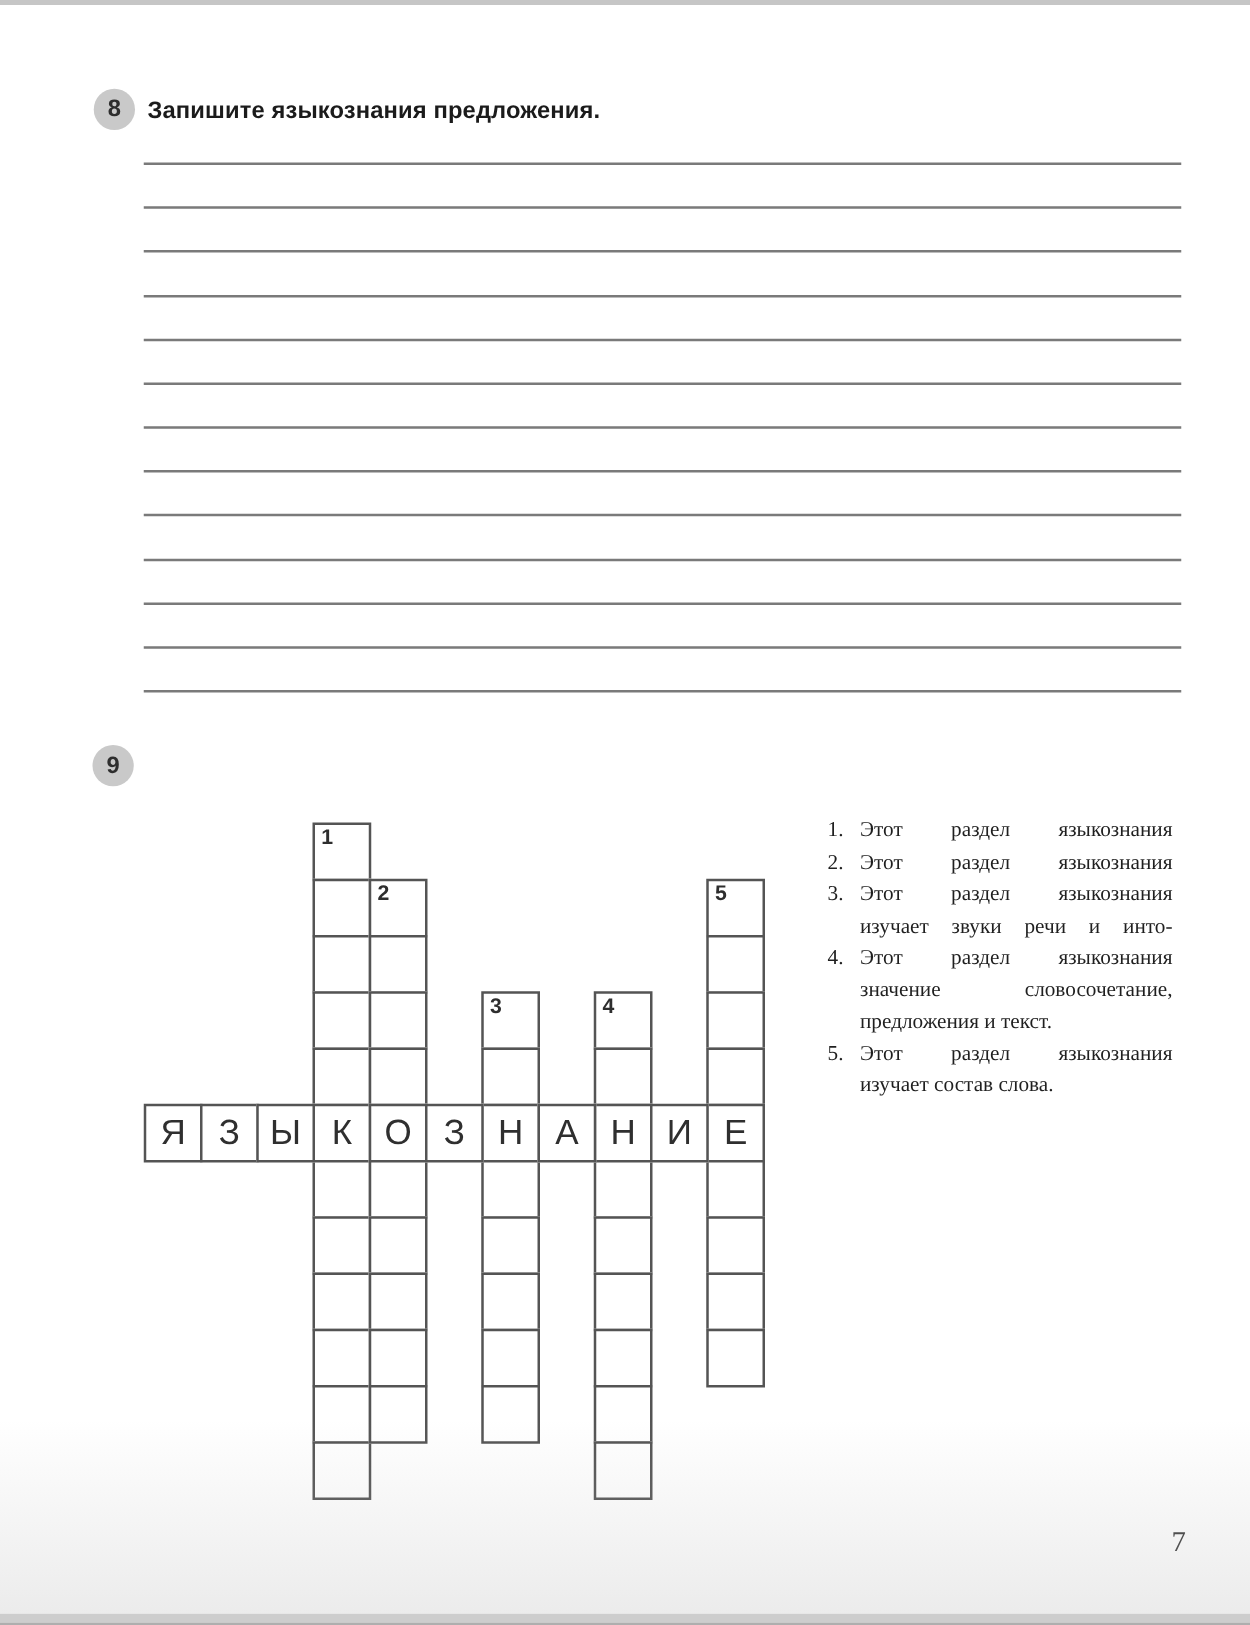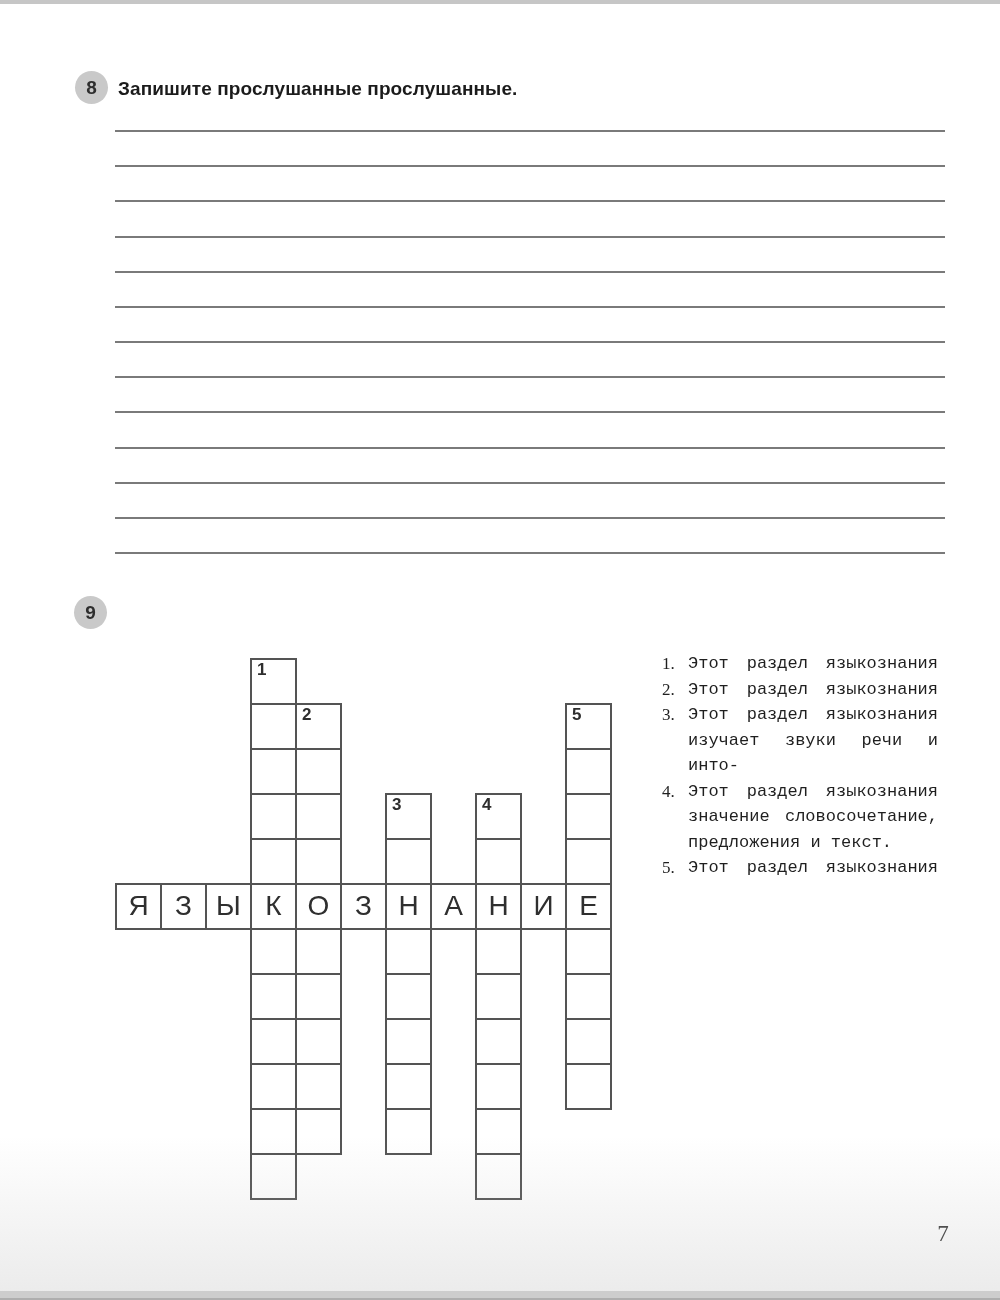--- a/index.html
+++ b/index.html
@@ -27,41 +27,41 @@
   .cw-letter{display:block;width:43px;line-height:42px;text-align:center;
              font-size:28px;color:#2f2f2f;}
   .cw-num{position:absolute;top:1px;left:5px;font-size:17px;font-weight:bold;
           color:#2e2e2e;line-height:1;}
 
   .clues{position:absolute;left:662px;top:651px;width:276px;
          font-family:"Liberation Serif",serif;font-size:17px;color:#1f1f1f;}
   .clue{display:flex;}
   .clue-num{flex:0 0 26px;line-height:25.5px;}
   .clue-text{flex:1;}
-  .clue-line{line-height:25.5px;text-align:justify;text-align-last:justify;font-family:Liberation Mono, monospace;}
+  .clue-line{line-height:25.5px;text-align:justify;text-align-last:justify;}
   .clue-line.last{text-align-last:left;}
 
   .page-number{position:absolute;left:930px;top:1221px;width:26px;text-align:center;
                font-family:"Liberation Serif",serif;font-size:23px;color:#3a3a3a;}
 
   .bottom-fade{position:absolute;left:0;bottom:9px;width:1000px;height:155px;
                background:linear-gradient(to bottom,rgba(185,185,185,0),rgba(185,185,185,0.28));
                pointer-events:none;z-index:5;}
   .bottom-bar-light{position:absolute;left:0;bottom:2px;width:1000px;height:7px;background:#cdcdcd;}
   .bottom-bar-dark{position:absolute;left:0;bottom:0;width:1000px;height:2px;background:#aeaeae;}
 </style>
 </head>
 <body>
 
 <div class="page">
 
   <div class="top-edge"></div>
 
   <div class="ex-badge" id="badge8">8</div>
-  <div class="ex-title" id="title8">Запишите прослушанные прослушанные.</div>
+  <div class="ex-title" id="title8">Запишите языкознания предложения.</div>
   <div>
       <div class="answer-line" style="top: 130px;"></div>
       <div class="answer-line" style="top: 165px;"></div>
       <div class="answer-line" style="top: 200px;"></div>
       <div class="answer-line" style="top: 236px;"></div>
       <div class="answer-line" style="top: 271px;"></div>
       <div class="answer-line" style="top: 306px;"></div>
       <div class="answer-line" style="top: 341px;"></div>
       <div class="answer-line" style="top: 376px;"></div>
       <div class="answer-line" style="top: 411px;"></div>
@@ -187,20 +187,21 @@
         <div class="clue-text">
           <div class="clue-line">Этот раздел языкознания</div>
           <div class="clue-line">значение словосочетание,</div>
           <div class="clue-line last">предложения и текст.</div>
         </div>
       </div>
       <div class="clue">
         <span class="clue-num">5.</span>
         <div class="clue-text">
           <div class="clue-line">Этот раздел языкознания</div>
+          <div class="clue-line last">изучает состав слова.</div>
         </div>
       </div>
     </div>
 
   <div class="page-number">7</div>
 
   <div class="bottom-fade"></div>
   <div class="bottom-bar-light"></div>
   <div class="bottom-bar-dark"></div>
 </div>

